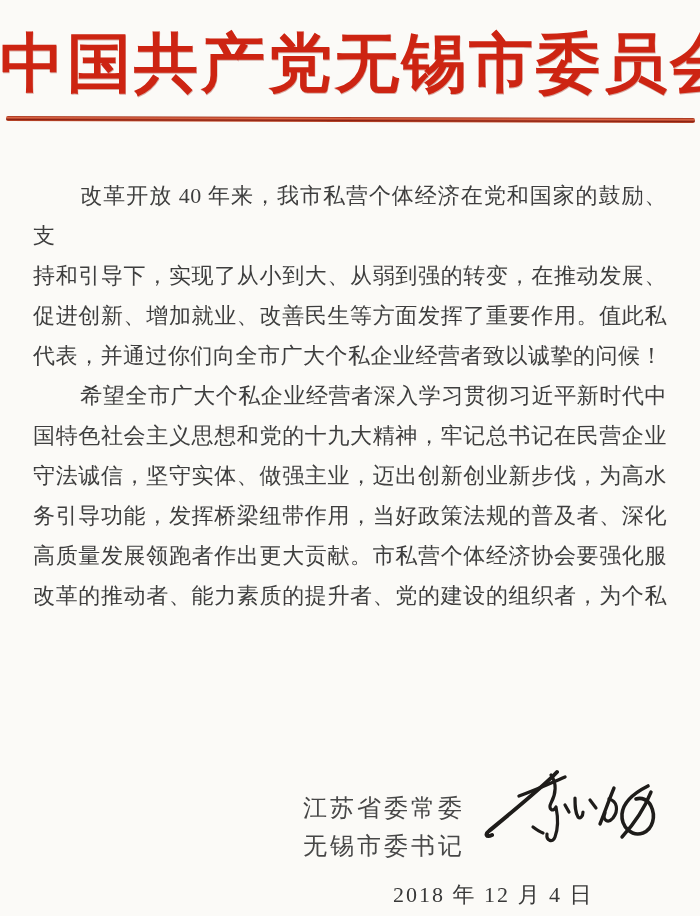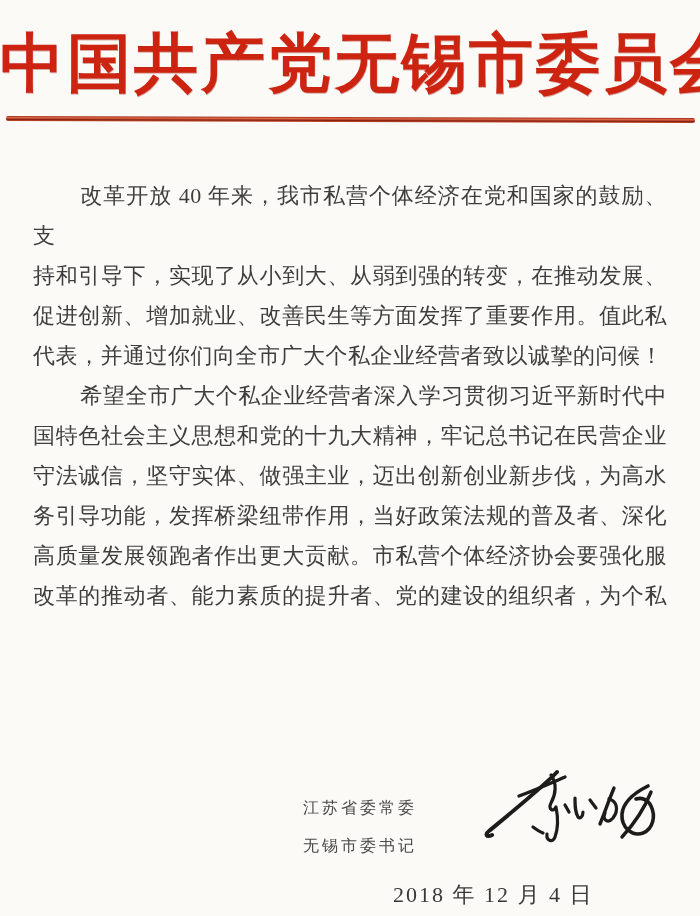--- a/index.html
+++ b/index.html
@@ -66,21 +66,21 @@
   }
   .line.first { text-indent: 2.15em; }
   
   .sign-titles {
     position: absolute;
     top: 789px;
     left: 303px;
     color: #474747;
   }
   .sign-title {
-    font-size: 16px;
+    font-size: 24px;
     line-height: 38px;
     letter-spacing: 3px;
     white-space: nowrap;
   }
   .sign-svg {
     position: absolute;
     top: 748px;
     left: 462px;
     width: 216px;
     height: 124px;

